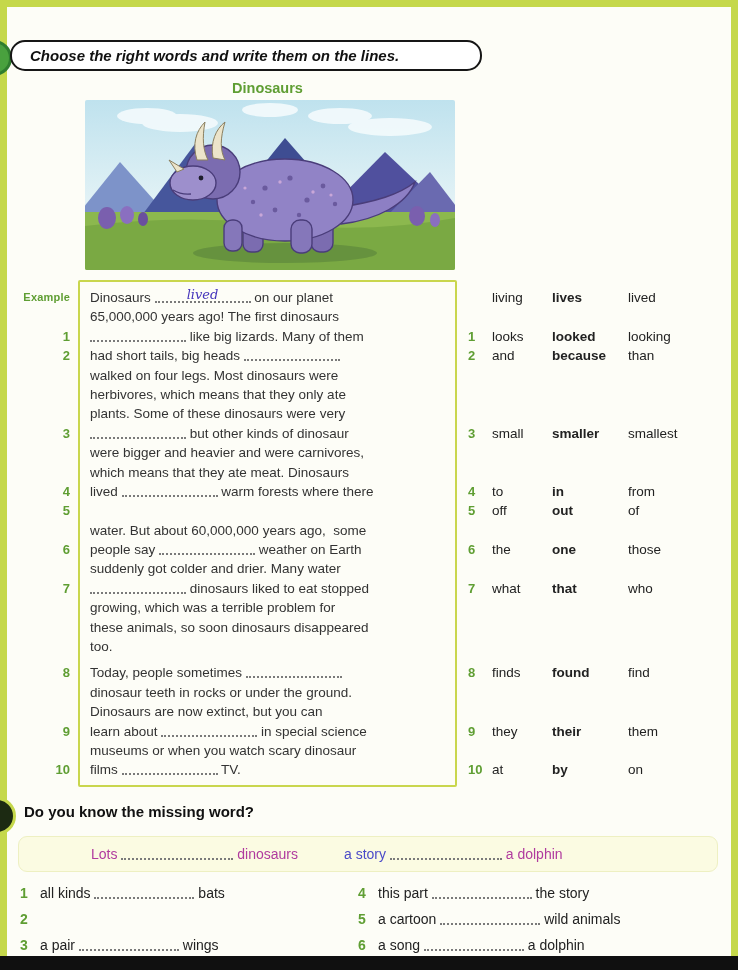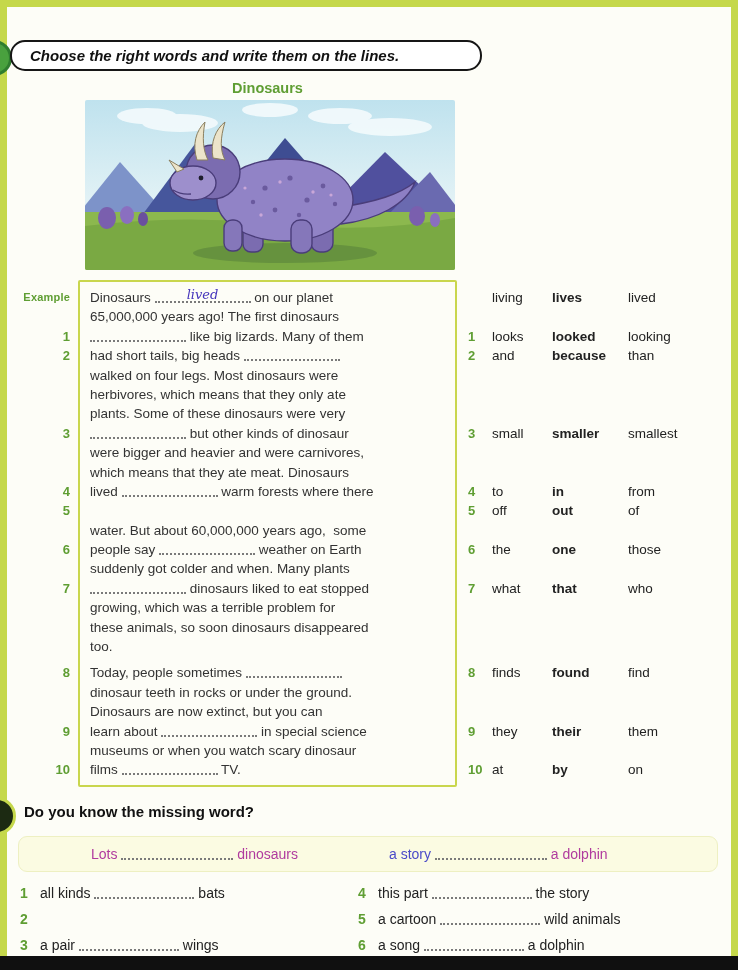--- a/index.html
+++ b/index.html
@@ -50,21 +50,21 @@
   .row-choice{position:absolute;left:468px;top:0;display:flex;line-height:19.4px;}
   .choice-num{width:24px;color:var(--green);font-weight:bold;font-size:13px;}
   .choice-word{font-size:13.5px;color:#222;}
   .choice-word.w0{width:60px;}
   .choice-word.w1{width:76px;font-weight:bold;}
 
   
   .a2-header{position:absolute;left:24px;top:803px;font-weight:bold;font-size:15px;color:#111;}
   .a2-example{position:absolute;left:18px;top:836px;width:700px;height:36px;background:#fbfbe2;
               border:1px solid #eef0c2;border-radius:9px;display:flex;align-items:center;
-              padding-left:72px;font-size:14px;gap:45px;}
+              padding-left:72px;font-size:14px;}
   .a2-ex-item{white-space:pre;}
   .a2-ex-item .pre.magenta,.a2-ex-item .post.magenta{color:var(--magenta);}
   .a2-ex-item .pre.blue{color:var(--blue);}
   .a2-ex-item + .a2-ex-item{margin-left:46px;}
   .a2-ex-item .blank{min-width:112px;}
   .a2-items{position:absolute;left:0;top:880px;width:738px;display:grid;
             grid-template-columns:330px 1fr;column-gap:0;}
   .a2-col{display:flex;flex-direction:column;}
   .a2-item{display:flex;height:26px;align-items:center;font-size:14px;}
   .a2-item .num{width:30px;text-align:left;padding-left:20px;color:var(--green);font-weight:bold;}
@@ -254,21 +254,21 @@
           <div class="row-text"><span>people say </span><span class="blank"><span class="answer"></span></span><span> weather on Earth</span></div>
           <div class="row-choice">
             <div class="choice-num">6</div>
             <div class="choice-word w0">the</div>
             <div class="choice-word w1">one</div>
             <div class="choice-word w2">those</div>
           </div>
         </div>
         <div class="row">
           <div class="row-num"></div>
-          <div class="row-text"><span>suddenly got colder and when. Many plants</span></div>
+          <div class="row-text"><span>suddenly got colder and drier. Many water</span></div>
         </div>
         <div class="row">
           <div class="row-num">7</div>
           <div class="row-text"><span class="blank"><span class="answer"></span></span><span> dinosaurs liked to eat stopped</span></div>
           <div class="row-choice">
             <div class="choice-num">7</div>
             <div class="choice-word w0">what</div>
             <div class="choice-word w1">that</div>
             <div class="choice-word w2">who</div>
           </div>

